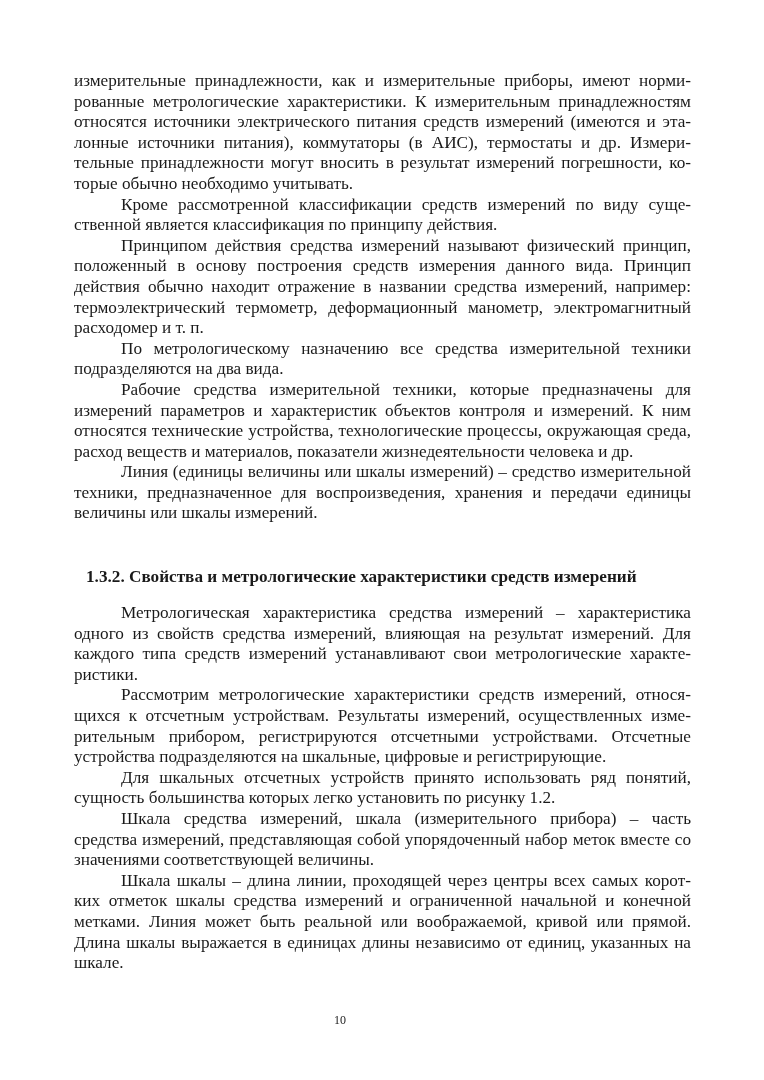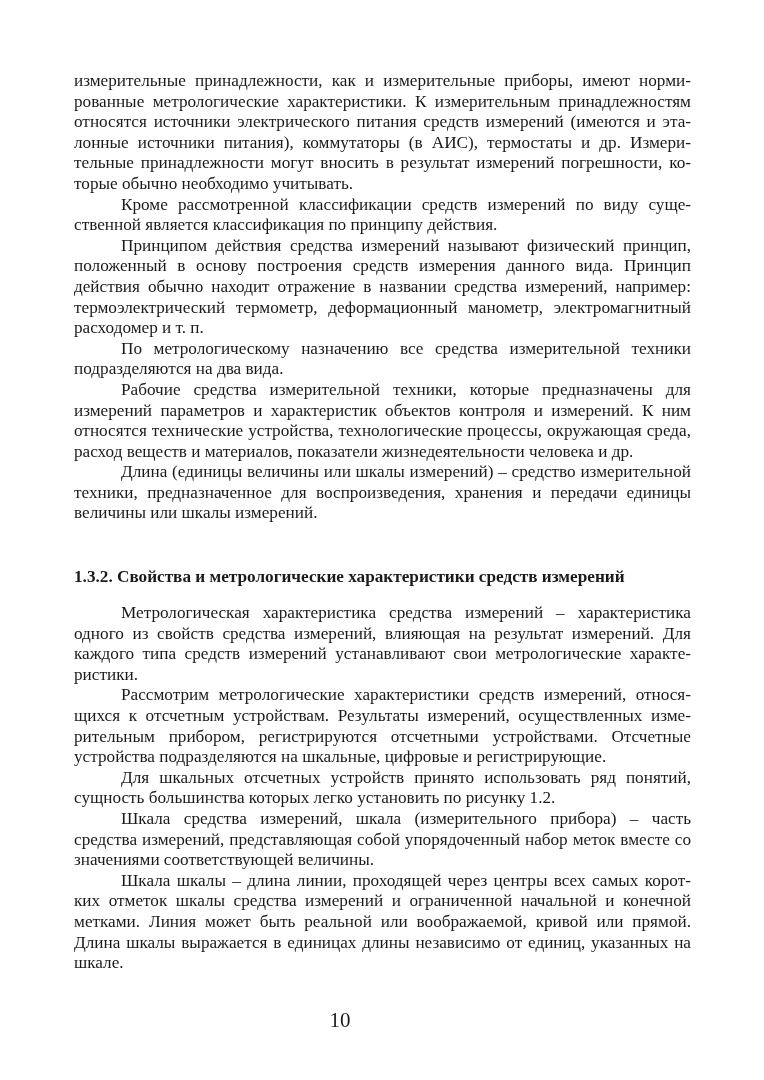--- a/index.html
+++ b/index.html
@@ -32,30 +32,30 @@
       text-indent: 47px;
     }
     .term {
     }
     .heading {
       margin: 0;
       font-size: 17.2px;
       line-height: 20.6px;
       font-weight: bold;
       position: absolute;
-      left: 0;
+      left: 12px;
       white-space: nowrap;
     }
     .page-number {
       position: absolute;
       top: 1010px;
       left: 0;
       width: 680px;
       text-align: center;
-      font-size: 21px;
+      font-size: 12px;
       line-height: 20px;
     }
   </style>
 </head>
 <body>
 
 <div class="page">
 
   <div id="before" style="position:absolute; left:0; top:0; width:617px;">
 
@@ -73,21 +73,21 @@
 
     <p class="para indent">
       <span>По метрологическому назначению все средства измерительной техники подразделяются на два вида.</span>
     </p>
 
     <p class="para indent">
       <span class="term">Рабочие средства измерительной техники</span><span>, которые предназначены для измерений параметров и характеристик объектов контроля и измерений. К ним относятся технические устройства, технологические процессы, окружающая среда, расход веществ и материалов, показатели жизнедеятельности человека и др.</span>
     </p>
 
     <p class="para indent">
-      <span class="term">Длина</span><span> (</span><span class="term">единицы величины или шкалы измерений</span><span>) – средство измеритель­ной техники, предназначенное для воспроизведения, хранения и передачи еди­ницы величины или шкалы измерений.</span>
+      <span class="term">Линия</span><span> (</span><span class="term">единицы величины или шкалы измерений</span><span>) – средство измеритель­ной техники, предназначенное для воспроизведения, хранения и передачи еди­ницы величины или шкалы измерений.</span>
     </p>
   </div>
 
   <h2 class="heading" style="top:496px;">1.3.2. Свойства и метрологические характеристики средств измерений</h2>
 
   <div id="after" style="position:absolute; left:0; top:532px; width:617px;">
 
     <p class="para indent">
       <span class="term">Метрологическая характеристика средства измерений</span><span> – характеристика одного из свойств средства измерений, влияющая на результат измерений. Для каждого типа средств измерений устанавливают свои метрологические характе­ристики.</span>
     </p>

